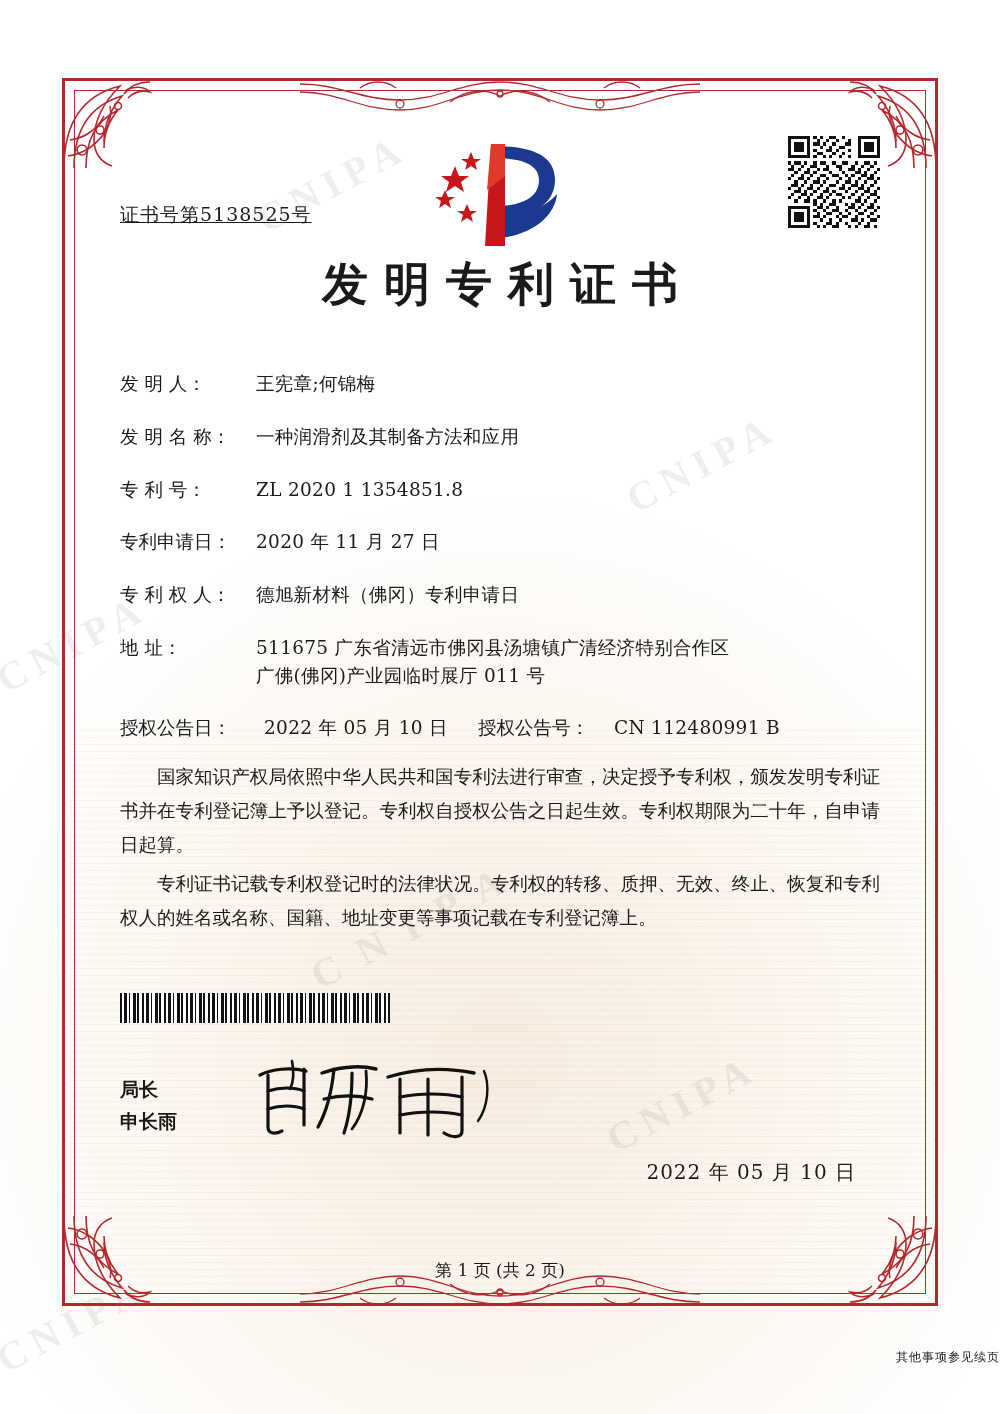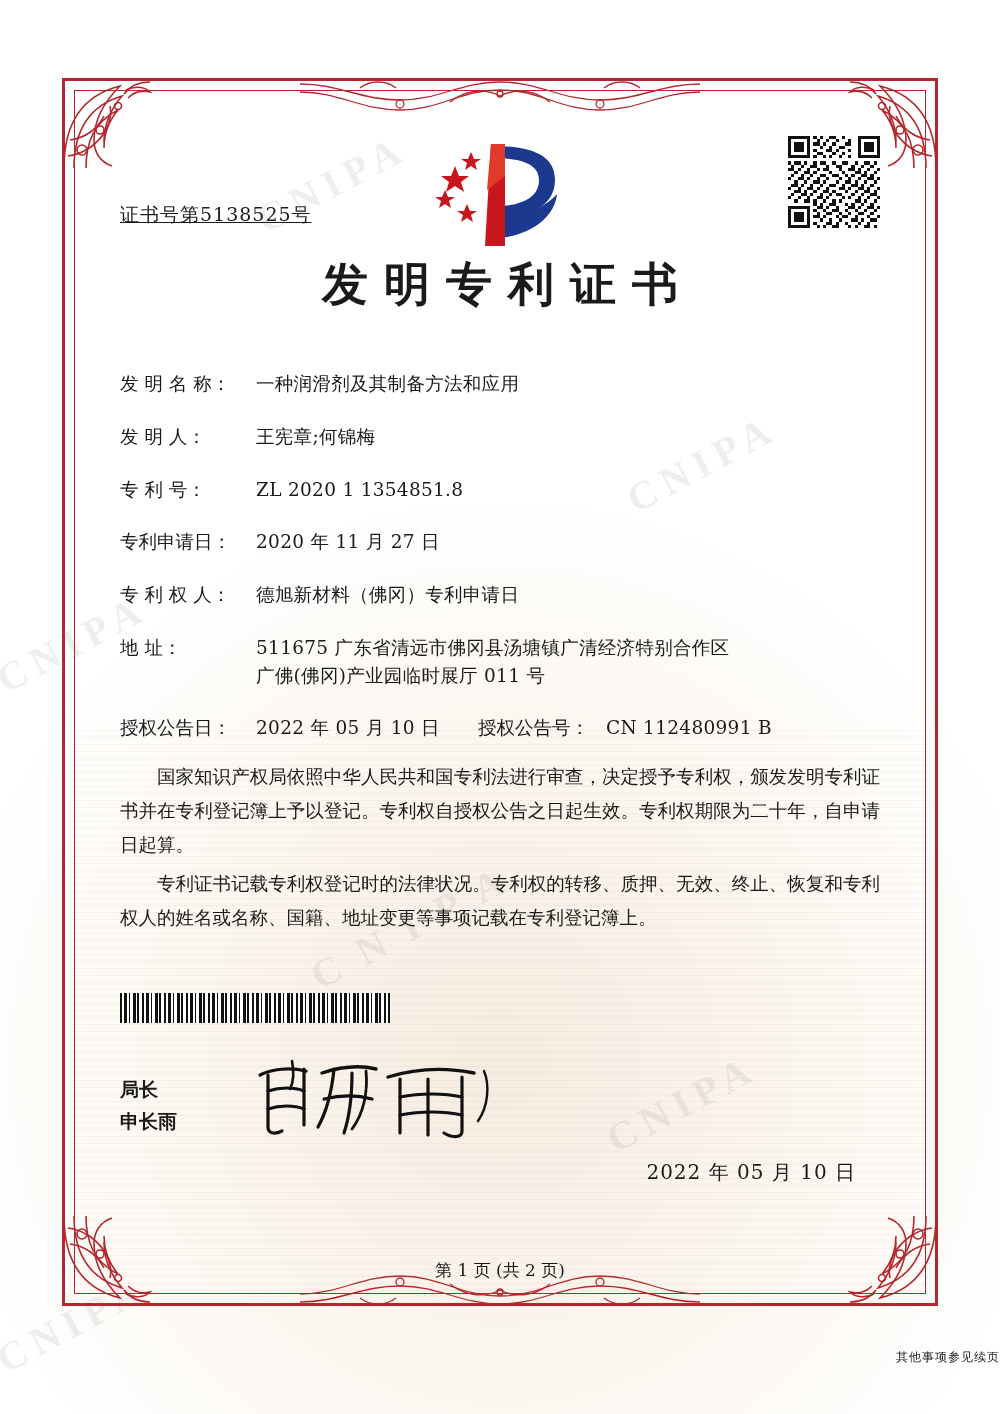--- a/index.html
+++ b/index.html
@@ -154,21 +154,21 @@
     letter-spacing: 0px;
   }
   .value { flex: 1; letter-spacing: 0.3px; }
   .value .ln2 { display: block; }
 
   .row-two {
     display: flex;
     align-items: baseline;
     margin-bottom: 16px;
   }
-  .half { display: flex; align-items: flex-start; }
+  .half { display: flex; align-items: flex-start; gap: 8px; }
   .half.first { width: 358px; flex: 0 0 358px; }
   .half .label { width: 136px; flex: 0 0 136px; }
   .half.second .label { width: 128px; flex: 0 0 128px; }
 
   .paras {
     margin-top: 20px;
     font-size: 18.5px;
     line-height: 1.85;
     text-align: justify;
   }
@@ -591,27 +591,27 @@
           </g>
         </svg>
       </div>
     </div>
 
     <div class="title">发明专利证书</div>
 
     <div class="fields">
 
       <div class="row">
+        <div class="label">发  明  人：</div>
+        <div class="value">王宪章;何锦梅</div>
+      </div>
+
+      <div class="row">
         <div class="label">发 明 名 称：</div>
         <div class="value">一种润滑剂及其制备方法和应用</div>
-      </div>
-
-      <div class="row">
-        <div class="label">发  明  人：</div>
-        <div class="value">王宪章;何锦梅</div>
       </div>
 
       <div class="row">
         <div class="label">专  利  号：</div>
         <div class="value">ZL 2020 1 1354851.8</div>
       </div>
 
       <div class="row">
         <div class="label">专利申请日：</div>
         <div class="value">2020 年 11 月 27 日</div>

